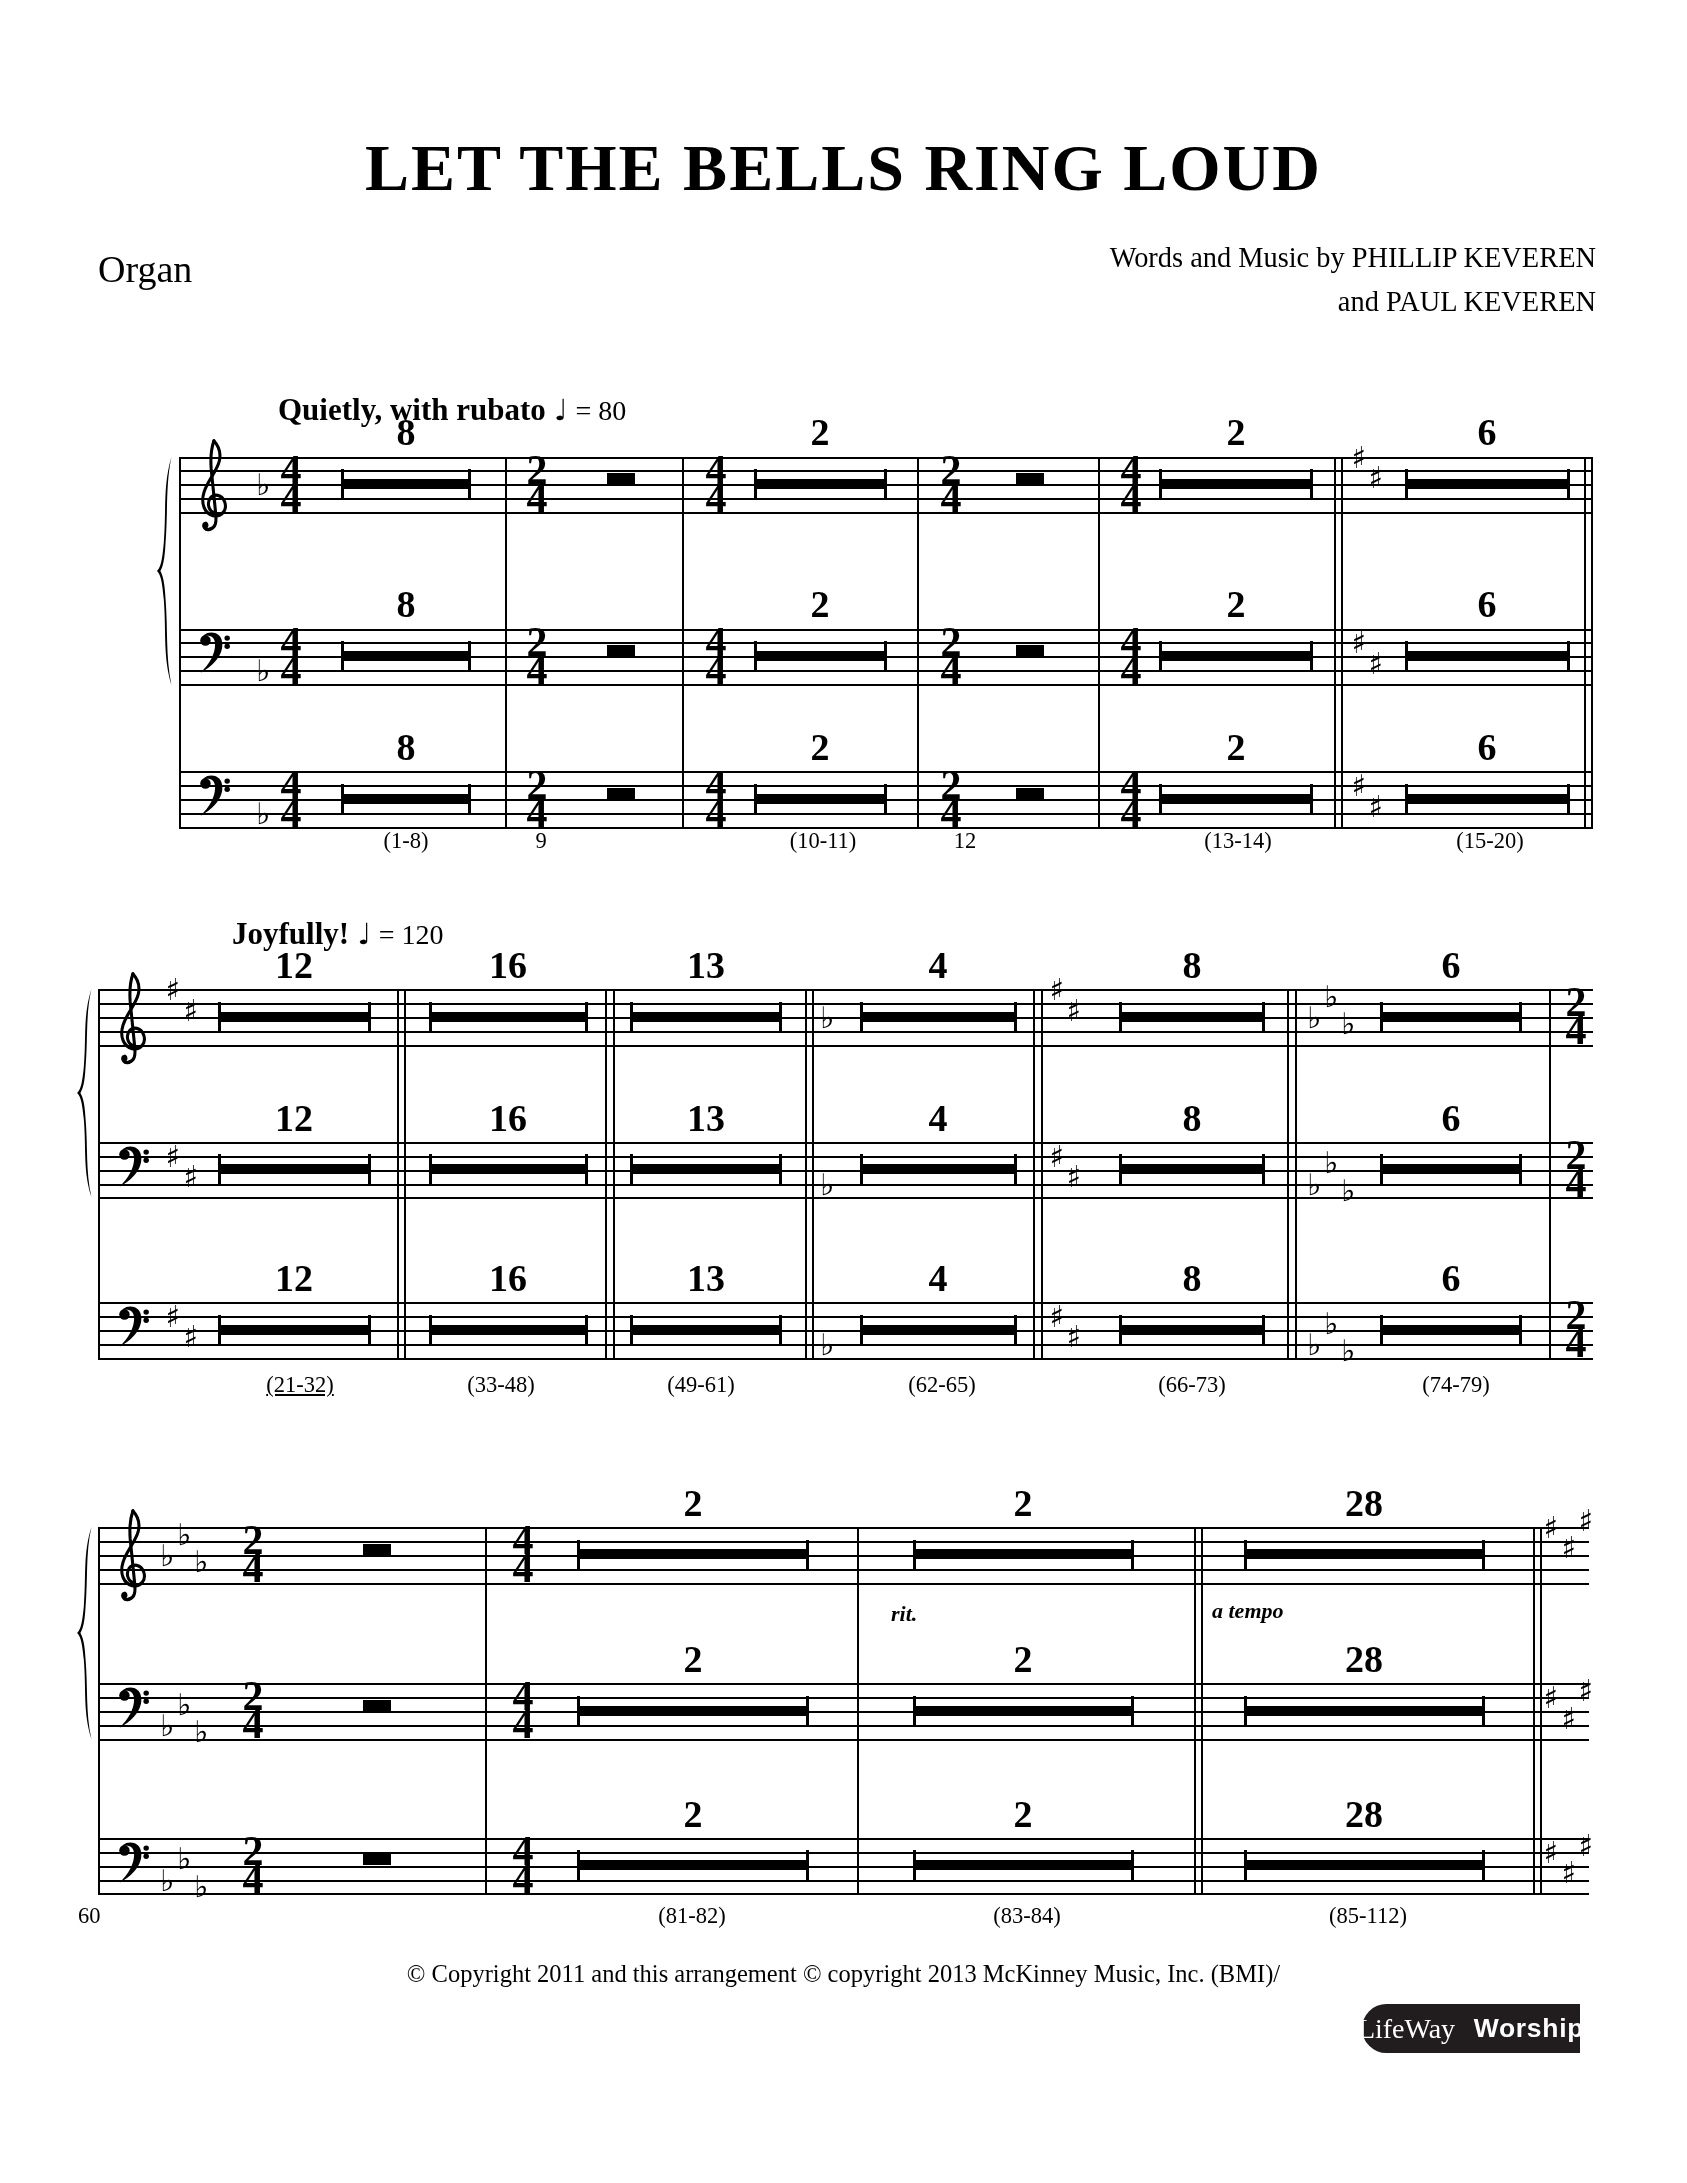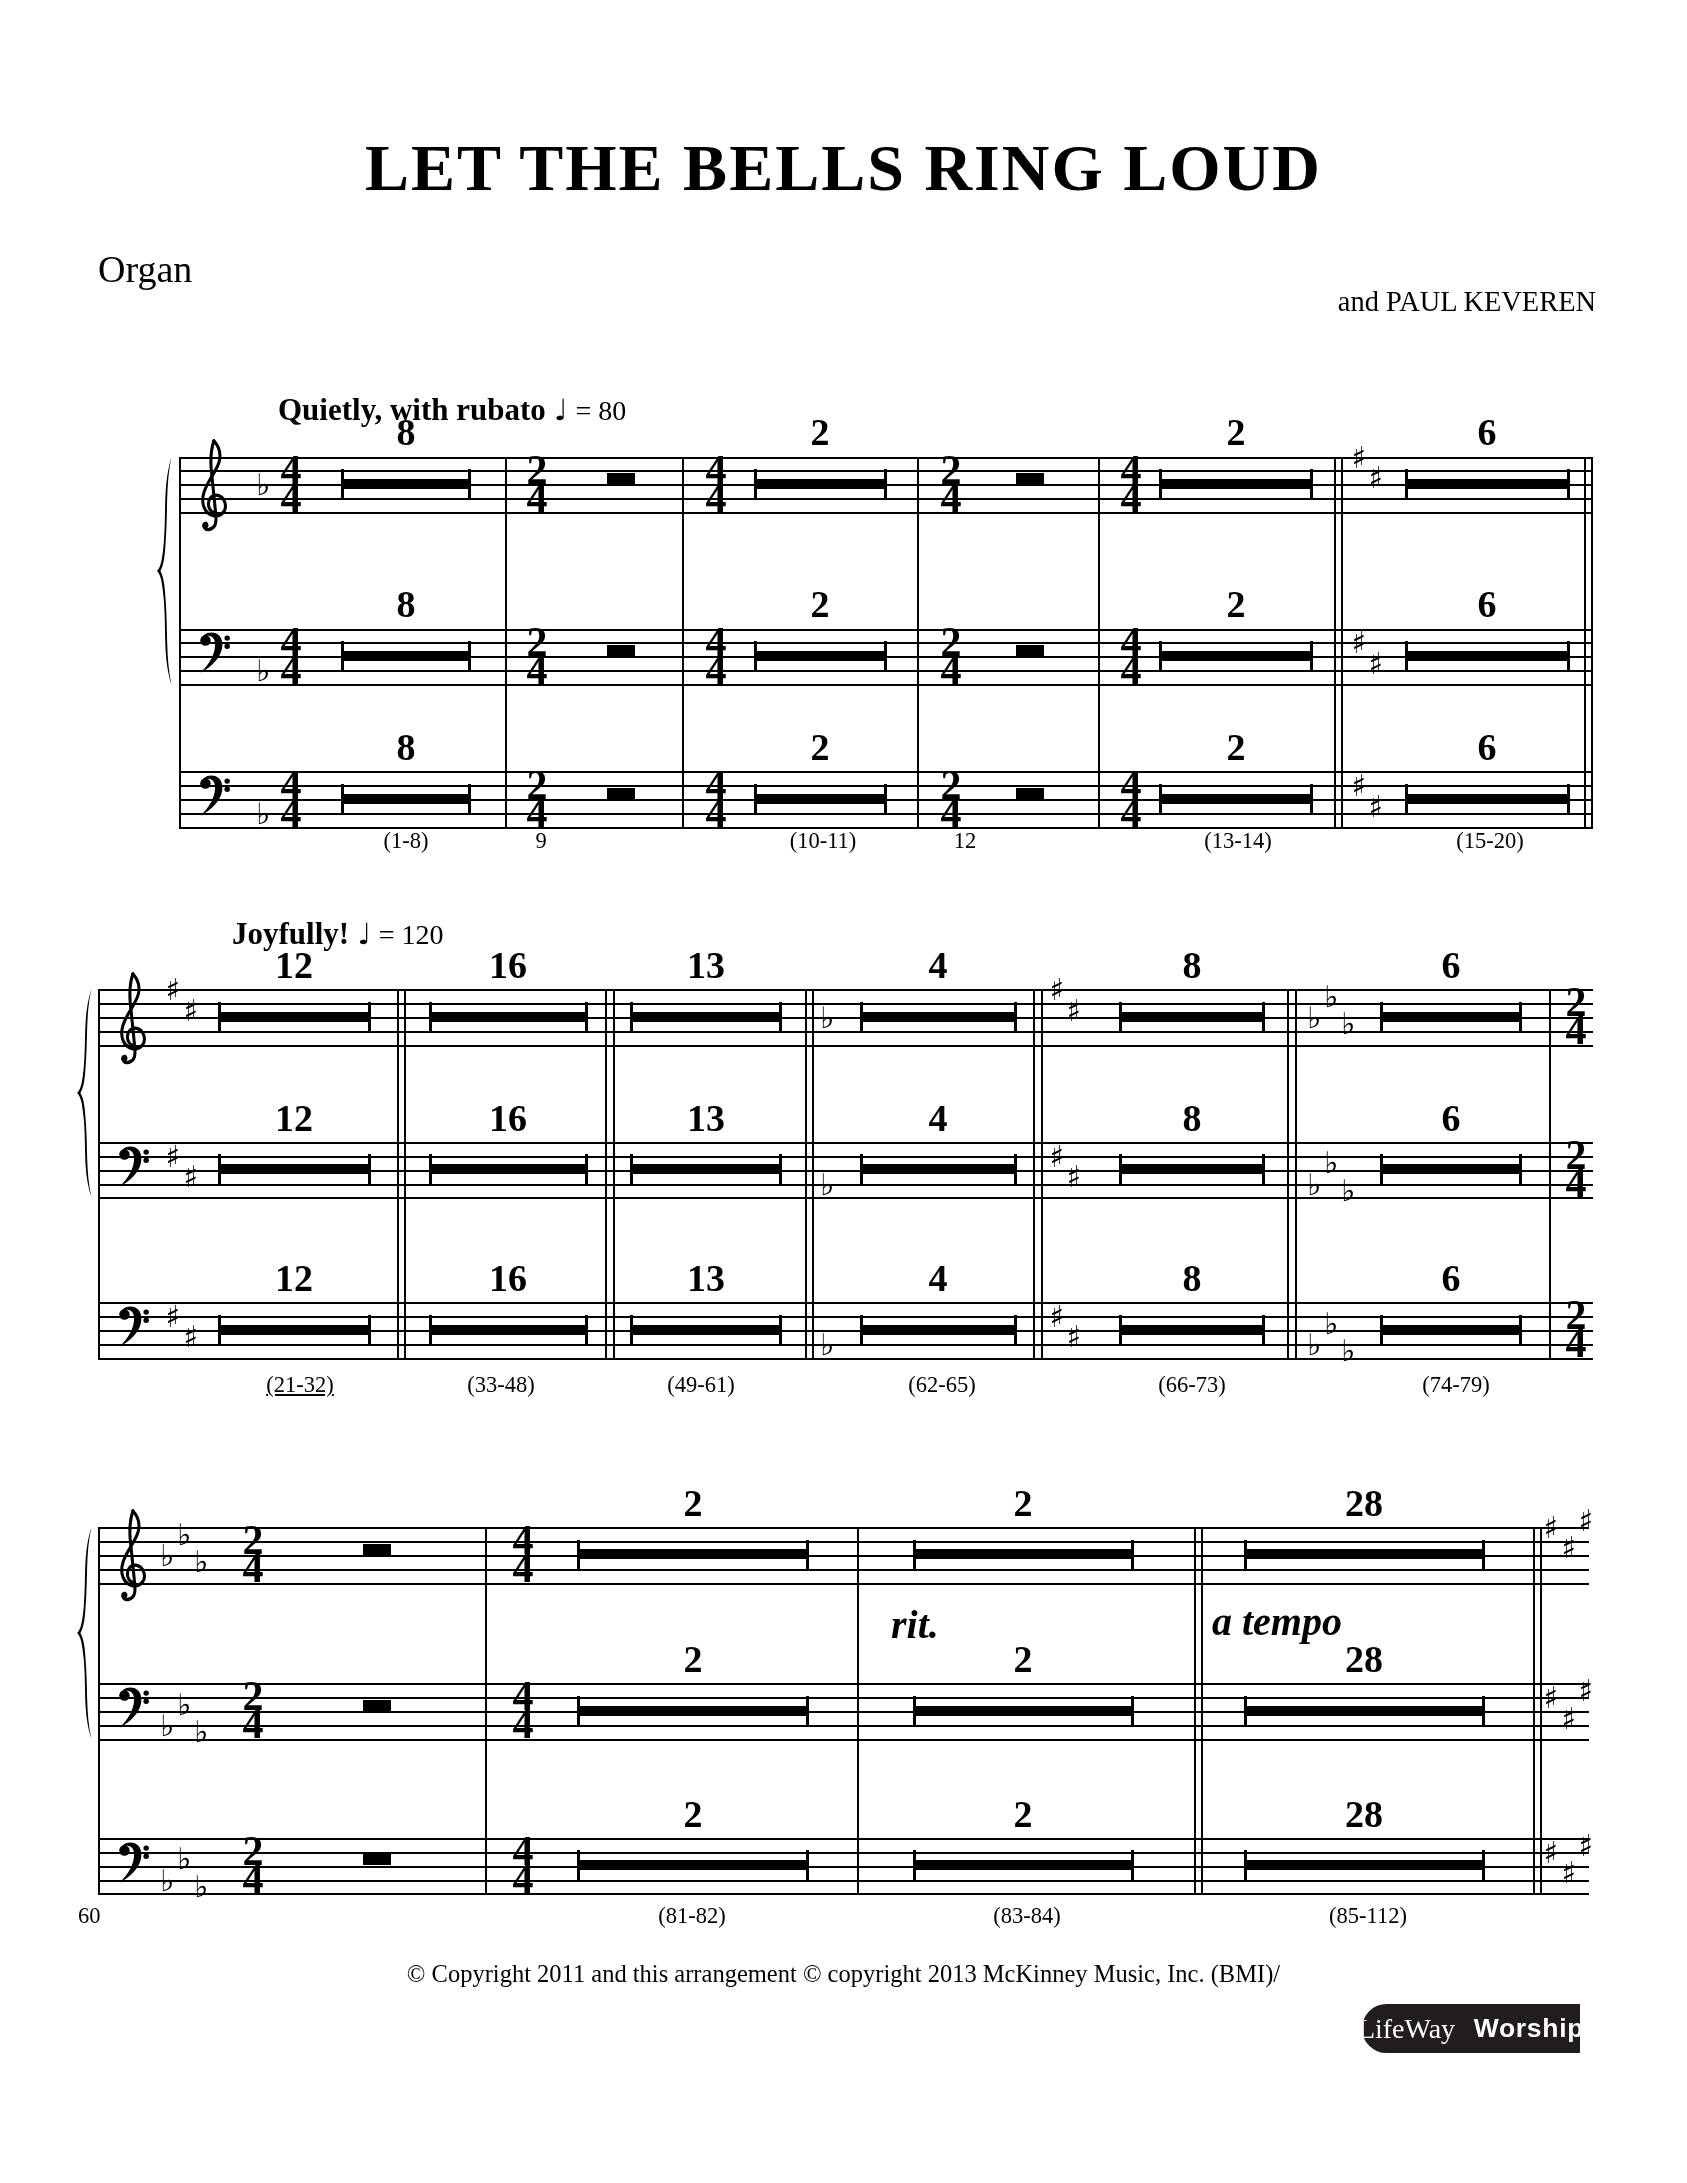--- a/index.html
+++ b/index.html
@@ -21,37 +21,38 @@
   .vline{position:absolute;width:2px;background:#000;}
   .hbar{position:absolute;height:10px;background:#000;}
   .hcap{position:absolute;width:2.6px;background:#000;}
   .halfrest{position:absolute;width:28px;height:11.2px;background:#000;}
   .mnum{position:absolute;transform:translateX(-50%);font-weight:bold;font-size:38px;}
   .mlabel{position:absolute;transform:translateX(-50%);font-size:22.5px;white-space:nowrap;}
   .tsig{position:absolute;width:64px;margin-left:-32px;text-align:center;
         font-weight:bold;font-size:42px;line-height:28px;}
   .acc{position:absolute;transform:translate(-50%,-50%);
        font-family:"DejaVu Sans",sans-serif;font-weight:bold;font-size:30px;}
-  .stext{position:absolute;font-style:italic;font-weight:bold;font-size:40px;white-space:nowrap;}
+  .stext{position:absolute;font-style:italic;font-weight:bold;font-size:22px;white-space:nowrap;}
   .plainnum{position:absolute;font-size:22.5px;}
   .footer-line{position:absolute;left:0;width:100%;text-align:center;font-size:24.5px;}
   #fl1{top:1960px;} #fl2{top:1990px;} #fl3{top:2021px;}
   #logo{position:absolute;left:1362px;top:2004px;width:218px;height:49px;
         border-radius:26.5px 0 0 26.5px;display:flex;align-items:center;justify-content:center;gap:9.3px;}
   #logo .brand{font-family:"Liberation Serif",serif;font-size:28px;}
   #logo .divider{width:1.3px;height:29px;background:#7a7a7a;}
   #logo .division{font-family:"Liberation Sans",sans-serif;font-weight:bold;font-size:26.5px;letter-spacing:0.7px;}
   svg{display:block;}
 </style>
 </head>
 <body>
 
 <div id="page">
   <div id="title">LET THE BELLS RING LOUD</div>
   <div id="instrument">Organ</div>
+  <div id="credit1" class="credit">Words and Music by PHILLIP KEVEREN</div>
   <div id="credit2" class="credit">and PAUL KEVEREN</div>
 
   <div id="score">
       <div class="abs" style="left: 157px; top: 457px; width: 17px; height: 228px;">
         <svg width="17" height="228" viewBox="0 0 20 200" preserveAspectRatio="none">
  <path fill="#000" d="M17,0 C7,25 11,45 8,75 C6,92 4,97 0,100 C4,103 6,108 8,125 C11,155 7,175 17,200 C10,175 13,152 10,124 C9,110 7,104 4,100 C7,96 9,90 10,76 C13,48 10,25 17,0 Z"></path>
         </svg>
       </div>
       <div class="vline" style="left: 179px; top: 457px; height: 370px;"></div>
       <div class="sline" style="left: 179px; top: 457px; width: 1414px;"></div>

